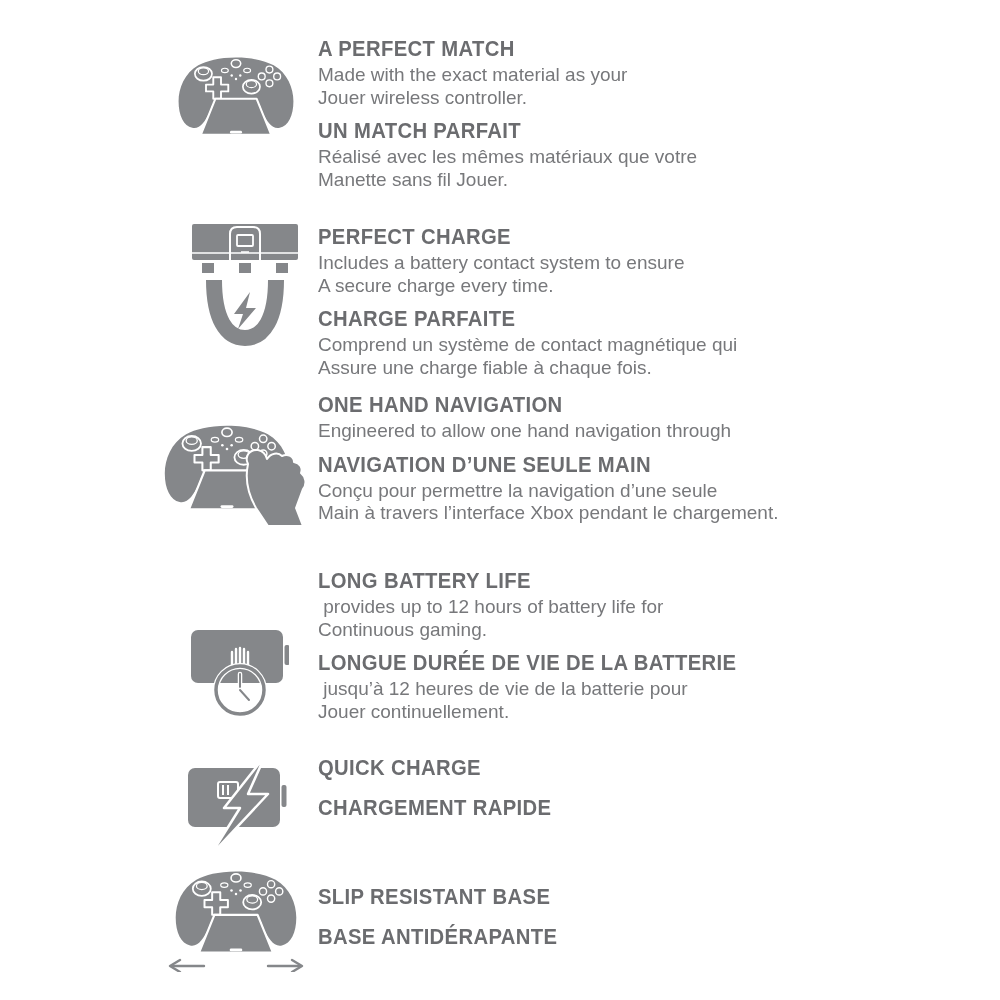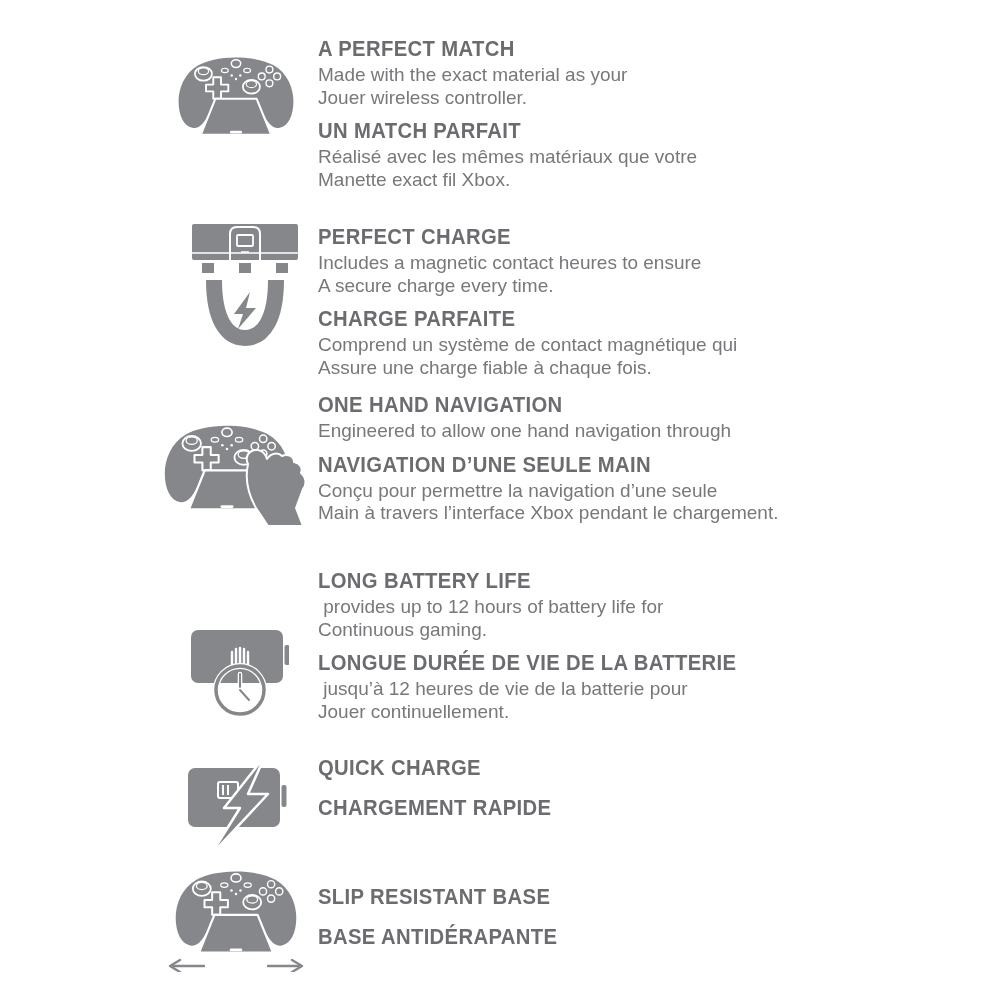--- a/index.html
+++ b/index.html
@@ -82,21 +82,21 @@
   <div class="txt" style="top:36px">
     <div class="hd">A PERFECT MATCH</div>
     <div class="bd-block">
       <div class="bd">Made with the exact material as your</div>
       <div class="bd">Jouer wireless controller.</div>
     </div>
     <div class="fr-block">
       <div class="hd">UN MATCH PARFAIT</div>
       <div class="bd-block">
         <div class="bd">Réalisé avec les mêmes matériaux que votre</div>
-        <div class="bd">Manette exact fil Xbox.</div>
+        <div class="bd">Manette sans fil Jouer.</div>
       </div>
     </div>
   </div>
 
   <div class="icon-box" style="left:190px;top:222px;width:110px;height:124px">
     <svg viewBox="0 0 110 124">
       <rect class="g-f" x="2" y="2" width="106" height="36" rx="2"></rect>
       <path class="w-s" stroke-width="2" d="M40 38 V12 Q40 5 47 5 H63 Q70 5 70 12 V38"></path>
       <rect class="w-s" stroke-width="1.8" x="47" y="13" width="16" height="11" rx="1"></rect>
       <path class="w-s" stroke-width="1.5" d="M51 30 h8"></path>
@@ -104,21 +104,21 @@
       <rect class="g-f" x="12" y="41" width="12" height="10"></rect>
       <rect class="g-f" x="49" y="41" width="12" height="10"></rect>
       <rect class="g-f" x="86" y="41" width="12" height="10"></rect>
       <path class="g-s" stroke-width="16" d="M24 58 C24 96 36 116 55 116 C74 116 86 96 86 58"></path>
       <path class="g-f" d="M60 70 L44 92 L53 92 L48 107 L66 86 L56 86 Z"></path>
     </svg>
   </div>
   <div class="txt" style="top:224px">
     <div class="hd">PERFECT CHARGE</div>
     <div class="bd-block">
-      <div class="bd">Includes a magnetic contact heures to ensure</div>
+      <div class="bd">Includes a battery contact system to ensure</div>
       <div class="bd">A secure charge every time.</div>
     </div>
     <div class="fr-block">
       <div class="hd">CHARGE PARFAITE</div>
       <div class="bd-block">
         <div class="bd">Comprend un système de contact magnétique qui</div>
         <div class="bd">Assure une charge fiable à chaque fois.</div>
       </div>
     </div>
   </div>

